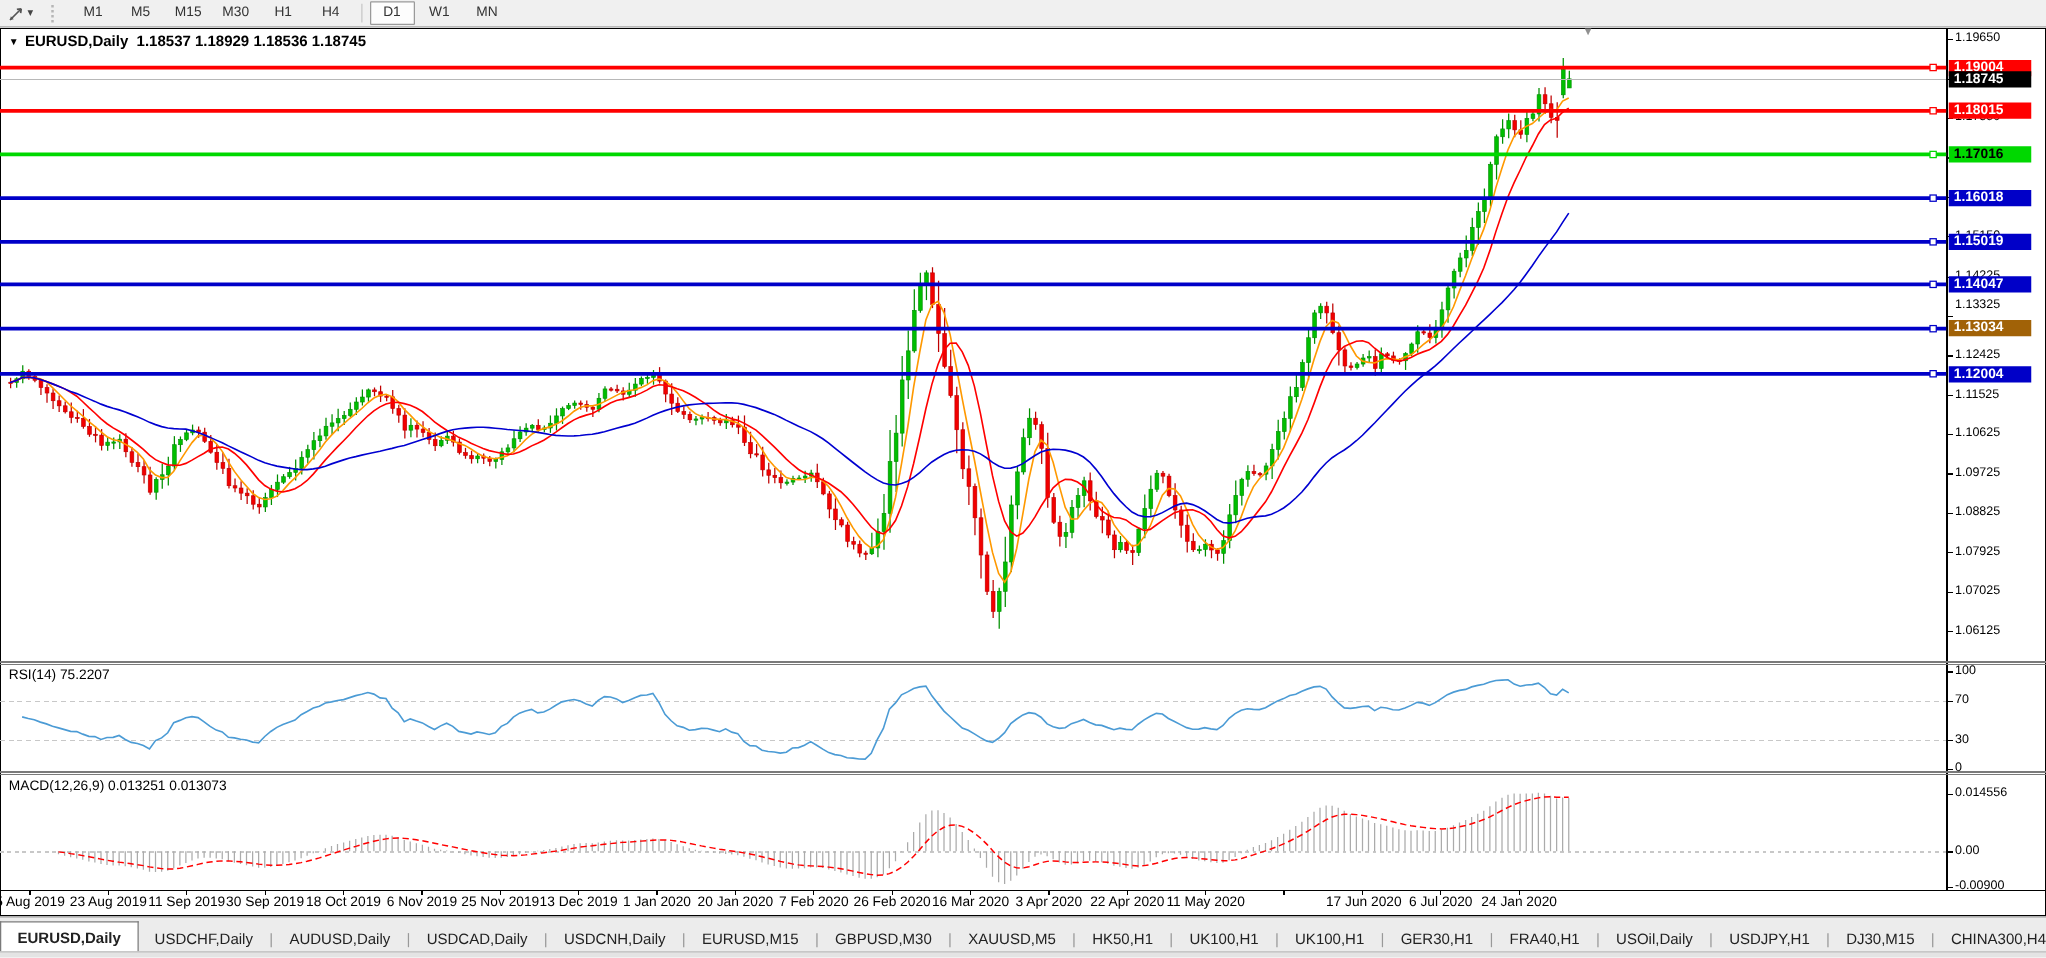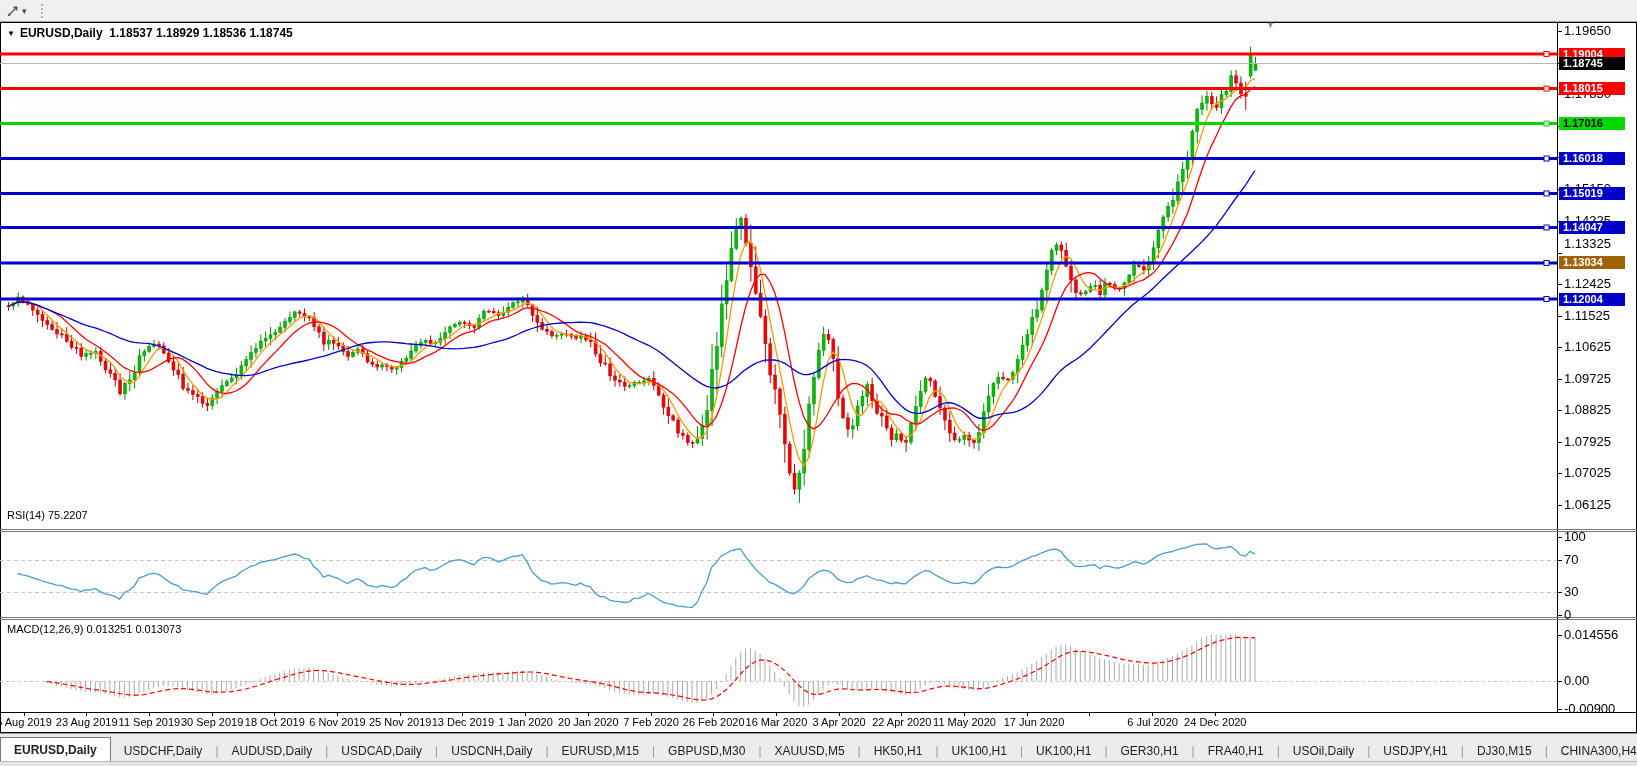--- a/index.html
+++ b/index.html
@@ -15,21 +15,21 @@
           border:1px solid transparent;border-radius:1px;cursor:pointer;line-height:15px;}
   .tf-btn.active{background:#fdfdfd;border:1px solid #9a9a9a;}
   .tf-sep{width:1px;height:15px;background:#c6c6c6;margin:0 5px;}
   
   #chart-area{position:absolute;left:0;top:0;width:1637px;height:766px;}
   #chart-svg{position:absolute;left:0;top:0;}
   .pane-label{position:absolute;font-size:11px;color:#000;z-index:3;white-space:pre;}
   #chart-title{left:7px;top:26px;font-weight:bold;font-size:12px;}
   .collapse-glyph{font-size:8px;vertical-align:1px;margin-right:5px;color:#000;}
   #shift-marker{position:absolute;left:1266px;top:20px;font-size:9px;color:#909090;z-index:3;}
-  .axis-lbl{position:absolute;left:1564px;font-size:13px;color:#000;line-height:12px;z-index:2;white-space:nowrap;}
+  .axis-lbl{position:absolute;left:1564px;font-size:10px;color:#000;line-height:12px;z-index:2;white-space:nowrap;}
   .price-tag{position:absolute;left:1559px;width:66px;height:13px;font-size:11px;font-weight:bold;
              line-height:13px;text-align:left;padding-left:4px;box-sizing:border-box;z-index:4;white-space:nowrap;}
   .date-lbl{position:absolute;font-size:11px;color:#000;transform:translateX(-50%);top:716px;z-index:2;white-space:nowrap;}
   
   #tab-bar{position:absolute;left:0;top:733px;width:1637px;height:28px;background:#ececec;
            border-top:1px solid #999;display:flex;align-items:flex-end;z-index:5;}
   .tab{height:22px;line-height:22px;padding:0 13px;font-size:12px;color:#222;cursor:pointer;white-space:nowrap;}
   .tab.active{background:#fff;border:1px solid #7a7a7a;border-bottom:none;height:24px;line-height:24px;font-weight:bold;}
   .tab-sep{color:#999;font-size:12px;line-height:22px;}
   #tab-spacer{flex:1;}
@@ -898,21 +898,21 @@
           <line x1="1250.1" y1="681" x2="1250.1" y2="637.9" stroke="#ababab" stroke-width="1"></line>
           <line x1="1255.0" y1="681" x2="1255.0" y2="638.3" stroke="#ababab" stroke-width="1"></line>
         </g>
         <polyline points="46.8,681.5 51.7,682.1 56.5,682.9 61.4,683.6 66.2,684.5 71.1,685.4 75.9,686.3 80.8,687.3 85.6,688.2 90.5,689.0 95.3,689.7 100.2,690.3 105.0,691.0 109.9,691.8 114.7,692.5 119.6,693.5 124.4,694.3 129.3,694.9 134.2,695.2 139.0,695.1 143.9,694.6 148.7,693.7 153.6,692.6 158.4,691.5 163.3,690.4 168.1,689.6 173.0,689.0 177.8,688.7 182.7,688.7 187.5,689.0 192.4,689.4 197.2,690.0 202.1,690.6 206.9,691.3 211.8,691.9 216.6,692.2 221.5,692.2 226.3,692.0 231.2,691.6 236.0,690.9 240.9,690.1 245.7,689.0 250.6,687.7 255.5,686.3 260.3,684.8 265.2,683.2 270.0,681.6 274.9,680.0 279.7,678.5 284.6,677.1 289.4,675.6 294.3,674.2 299.1,673.0 304.0,671.9 308.8,671.1 313.7,670.6 318.5,670.4 323.4,670.7 328.2,671.2 333.1,671.8 337.9,672.6 342.8,673.6 347.6,674.6 352.5,675.7 357.3,676.6 362.2,677.5 367.0,678.5 371.9,679.5 376.8,680.5 381.6,681.4 386.5,682.2 391.3,683.0 396.2,683.7 401.0,684.2 405.9,684.4 410.7,684.5 415.6,684.3 420.4,683.9 425.3,683.3 430.1,682.7 435.0,682.2 439.8,681.6 444.7,680.9 449.5,680.2 454.4,679.3 459.2,678.5 464.1,677.7 468.9,677.1 473.8,676.6 478.6,676.0 483.5,675.4 488.3,674.9 493.2,674.3 498.1,673.9 502.9,673.6 507.8,673.3 512.6,672.9 517.5,672.6 522.3,672.2 527.2,672.0 532.0,672.0 536.9,672.3 541.7,672.9 546.6,673.7 551.4,674.7 556.3,675.7 561.1,676.7 566.0,677.6 570.8,678.5 575.7,679.4 580.5,680.1 585.4,680.8 590.2,681.5 595.1,682.3 599.9,683.2 604.8,684.2 609.6,685.4 614.5,686.6 619.4,687.8 624.2,689.1 629.1,690.2 633.9,691.1 638.8,691.9 643.6,692.4 648.5,692.7 653.3,692.9 658.2,693.2 663.0,693.7 667.9,694.3 672.7,695.0 677.6,695.9 682.4,696.9 687.3,698.0 692.1,698.9 697.0,699.7 701.8,700.1 706.7,700.0 711.5,698.9 716.4,696.9 721.2,693.8 726.1,689.8 730.9,685.0 735.8,679.6 740.7,673.9 745.5,668.8 750.4,664.7 755.2,661.8 760.1,660.2 764.9,660.0 769.8,661.1 774.6,663.3 779.5,666.4 784.3,670.4 789.2,675.1 794.0,680.4 798.9,685.5 803.7,689.8 808.6,692.7 813.4,694.3 818.3,694.4 823.1,693.4 828.0,691.8 832.8,690.2 837.7,689.1 842.5,688.8 847.4,689.0 852.2,689.5 857.1,689.9 862.0,690.0 866.8,689.8 871.7,689.6 876.5,689.5 881.4,689.5 886.2,689.8 891.1,690.4 895.9,691.0 900.8,691.7 905.6,692.3 910.5,692.7 915.3,692.5 920.2,691.8 925.0,690.6 929.9,689.2 934.7,687.9 939.6,686.8 944.4,686.2 949.3,686.0 954.1,686.3 959.0,686.7 963.8,687.2 968.7,687.7 973.5,688.2 978.4,688.6 983.3,688.5 988.1,687.9 993.0,686.9 997.8,685.4 1002.7,683.9 1007.5,682.3 1012.4,680.7 1017.2,679.0 1022.1,677.1 1026.9,675.1 1031.8,672.8 1036.6,670.4 1041.5,667.8 1046.3,664.9 1051.2,661.8 1056.0,658.7 1060.9,655.8 1065.7,653.6 1070.6,652.1 1075.4,651.4 1080.3,651.3 1085.1,651.7 1090.0,652.3 1094.8,653.1 1099.7,654.1 1104.6,655.1 1109.4,656.2 1114.3,657.4 1119.1,658.6 1124.0,659.7 1128.8,660.6 1133.7,661.4 1138.5,661.9 1143.4,662.5 1148.2,662.9 1153.1,663.1 1157.9,662.9 1162.8,662.4 1167.6,661.5 1172.5,660.4 1177.3,659.0 1182.2,657.4 1187.0,655.6 1191.9,653.5 1196.7,651.0 1201.6,648.4 1206.4,645.9 1211.3,643.7 1216.1,641.9 1221.0,640.5 1225.9,639.3 1230.7,638.3 1235.6,637.6 1240.4,637.4 1245.3,637.7 1250.1,637.7 1255.0,637.8" fill="none" stroke="#ff0000" stroke-width="1.2" stroke-dasharray="5 3" clip-path="url(#clip-macd)"></polyline>
       </svg>
 
     <div class="pane-label" id="chart-title"><span class="collapse-glyph">▼</span><span>EURUSD,Daily</span>&nbsp;&nbsp;<span>1.18537 1.18929 1.18536 1.18745</span></div>
 
     <div id="shift-marker">▼</div>
 
-    <div class="pane-label" style="left:7px;top:509px;">RSI(14) 75.2207</div>
+    <div class="pane-label" style="left:7px;top:534px;">RSI(14) 75.2207</div>
     <div class="pane-label" style="left:7px;top:623px;">MACD(12,26,9) 0.013251 0.013073</div>
 
     <div id="price-axis" style="position:absolute;left:1558px;top:22px;width:79px;height:690px;"></div>
     <div id="date-axis" style="position:absolute;left:0;top:712px;width:1637px;height:21px;"></div>
   <div class="axis-lbl" style="left: 1564px; top: 25.39px;">1.19650</div>
       <div class="axis-lbl" style="left: 1564px; top: 56.89px;">1.18750</div>
       <div class="axis-lbl" style="left: 1564px; top: 88.39px;">1.17850</div>
       <div class="axis-lbl" style="left: 1564px; top: 119.89px;">1.16950</div>
       <div class="axis-lbl" style="left: 1564px; top: 151.39px;">1.16050</div>
       <div class="axis-lbl" style="left: 1564px; top: 182.89px;">1.15150</div>
@@ -952,34 +952,46 @@
       <div class="date-lbl" style="left: 462.9px; top: 716px;">13 Dec 2019</div>
       <div class="date-lbl" style="left: 525.6px; top: 716px;">1 Jan 2020</div>
       <div class="date-lbl" style="left: 588.3px; top: 716px;">20 Jan 2020</div>
       <div class="date-lbl" style="left: 651px; top: 716px;">7 Feb 2020</div>
       <div class="date-lbl" style="left: 713.7px; top: 716px;">26 Feb 2020</div>
       <div class="date-lbl" style="left: 776.4px; top: 716px;">16 Mar 2020</div>
       <div class="date-lbl" style="left: 839.1px; top: 716px;">3 Apr 2020</div>
       <div class="date-lbl" style="left: 901.8px; top: 716px;">22 Apr 2020</div>
       <div class="date-lbl" style="left: 964.5px; top: 716px;">11 May 2020</div>
       <div class="date-lbl" style="left: 1044px; top: 716px; margin-top: 22px;">29 May 2020</div>
-      <div class="date-lbl" style="left: 1034px; top: 716px;">17 Jun 2020</div>
+      <div class="date-lbl" style="left: 1091px; top: 716px;">17 Jun 2020</div>
       <div class="date-lbl" style="left: 1152.6px; top: 716px;">6 Jul 2020</div>
-      <div class="date-lbl" style="left: 1215.3px; top: 716px;">24 Dec 2020</div>
+      <div class="date-lbl" style="left: 1215.3px; top: 716px;">24 Jan 2020</div>
     </div>
 
   <div id="toolbar">
     <div class="tool-icon">
       <svg width="14" height="14" viewBox="0 0 14 14">
           <path d="M2 12 L11 3 M11 3 L7.5 3.5 M11 3 L10.5 6.5" stroke="#555" stroke-width="1.4" fill="none"></path>
           <path d="M2 12 l3 -0.7 -2.3 -2.3 z" fill="#555"></path>
         </svg>
     </div>
     <div class="dd">▾</div>
     <div class="grip"></div>
+    <div id="tf-buttons" style="display:flex;align-items:center;">
+        <div class="tf-btn">M1</div>
+        <div class="tf-btn">M5</div>
+        <div class="tf-btn">M15</div>
+        <div class="tf-btn">M30</div>
+        <div class="tf-btn">H1</div>
+        <div class="tf-btn">H4</div>
+        <div class="tf-sep"></div>
+        <div class="tf-btn active">D1</div>
+        <div class="tf-btn">W1</div>
+        <div class="tf-btn">MN</div>
+      </div>
   </div>
 
   <div id="tab-bar">
       <div class="tab active">EURUSD,Daily</div>
       <div class="tab">USDCHF,Daily</div>
       <div class="tab-sep">|</div>
       <div class="tab">AUDUSD,Daily</div>
       <div class="tab-sep">|</div>
       <div class="tab">USDCAD,Daily</div>
       <div class="tab-sep">|</div>

